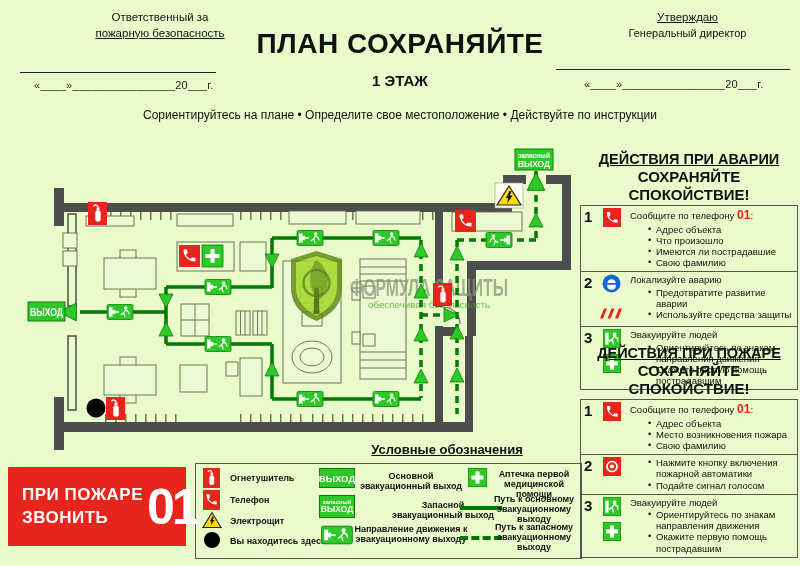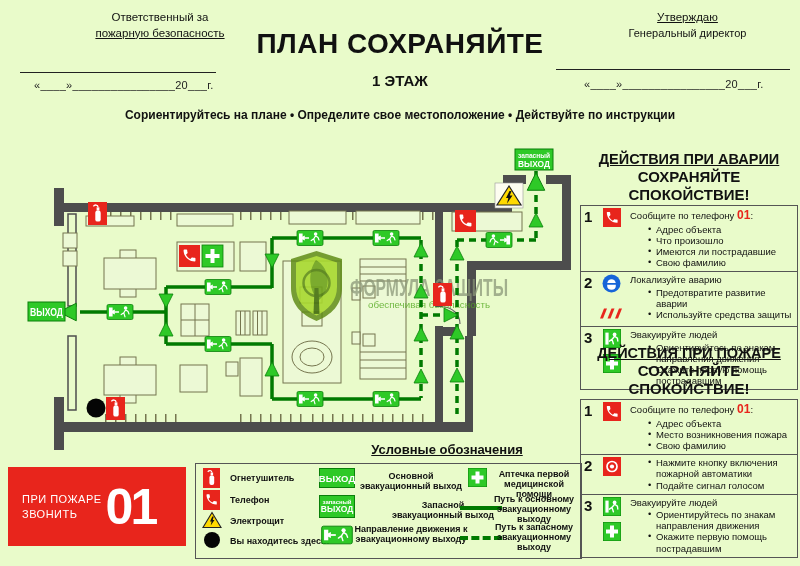--- a/index.html
+++ b/index.html
@@ -7,21 +7,21 @@
         font-family:"Liberation Sans",sans-serif;color:#111;}
   .abs{position:absolute;}
   
   .hblock{text-align:center;font-size:11.5px;line-height:1.35;}
   .hblock .b{font-weight:normal;}
   .hblock .u{text-decoration:underline;}
   .sigline{border-bottom:1.5px solid #222;height:0;}
   .dateline{font-size:11px;color:#222;letter-spacing:0.3px;white-space:nowrap;}
   .main-title{width:320px;text-align:center;font-size:28px;font-weight:bold;letter-spacing:0.5px;}
   .floor-title{width:320px;text-align:center;font-size:15px;font-weight:bold;}
-  .instr{width:648px;text-align:center;font-size:12px;font-weight:bold;}
+  .instr{width:648px;text-align:center;font-size:12px;font-weight:normal;}
   
   .panel{left:580px;width:218px;}
   .ptitle{font-size:14.5px;font-weight:bold;text-align:center;line-height:1.18;text-decoration:underline;}
   .psub{font-size:15px;font-weight:bold;text-align:center;line-height:1.18;}
   .pbox{border:1px solid #555;margin-top:2px;}
   .prow{display:flex;border-bottom:1px solid #555;padding:2px 2px 3px 3px;}
   .prow:last-child{border-bottom:none;}
   .pleft{flex:none;width:42px;display:grid;grid-template-columns:15px 25px;align-items:start;}
   .pnum{font-size:15px;font-weight:bold;line-height:1;padding-top:1px;}
   .picons{display:flex;flex-direction:column;gap:2px;align-items:center;}
@@ -36,21 +36,21 @@
   .legend-box{left:195px;top:463px;width:385px;height:94px;border:1px solid #555;}
   .lbl{font-size:9px;font-weight:bold;line-height:1.12;}
   .lbl.c{text-align:center;}
   .gsign{background:#2ec927;border:1px solid #0a7f0a;color:#fff;font-weight:bold;
          display:flex;flex-direction:column;align-items:center;justify-content:center;box-sizing:border-box;}
   .route-solid{height:4px;background:#007a00;}
   .route-dashed{height:0;border-top:4px dashed #007a00;}
   
   .call{left:8px;top:467px;width:178px;height:79px;background:#e8251c;color:#fff;
         display:flex;align-items:center;}
-  .call .txt{font-weight:normal;font-size:11px;line-height:1.35;margin-left:14px;letter-spacing:0.5px;white-space:nowrap;}
+  .call .txt{font-weight:bold;font-size:17px;line-height:1.35;margin-left:14px;letter-spacing:0.5px;white-space:nowrap;}
   .call .num{font-size:50px;font-weight:bold;letter-spacing:-3px;margin-left:4px;}
   svg text{font-family:"Liberation Sans",sans-serif;}
 </style>
 </head>
 <body>
 
 <div class="page">
 
   <svg class="abs" style="left:0;top:0;" width="800" height="566" viewBox="0 0 800 566">
     <defs>

